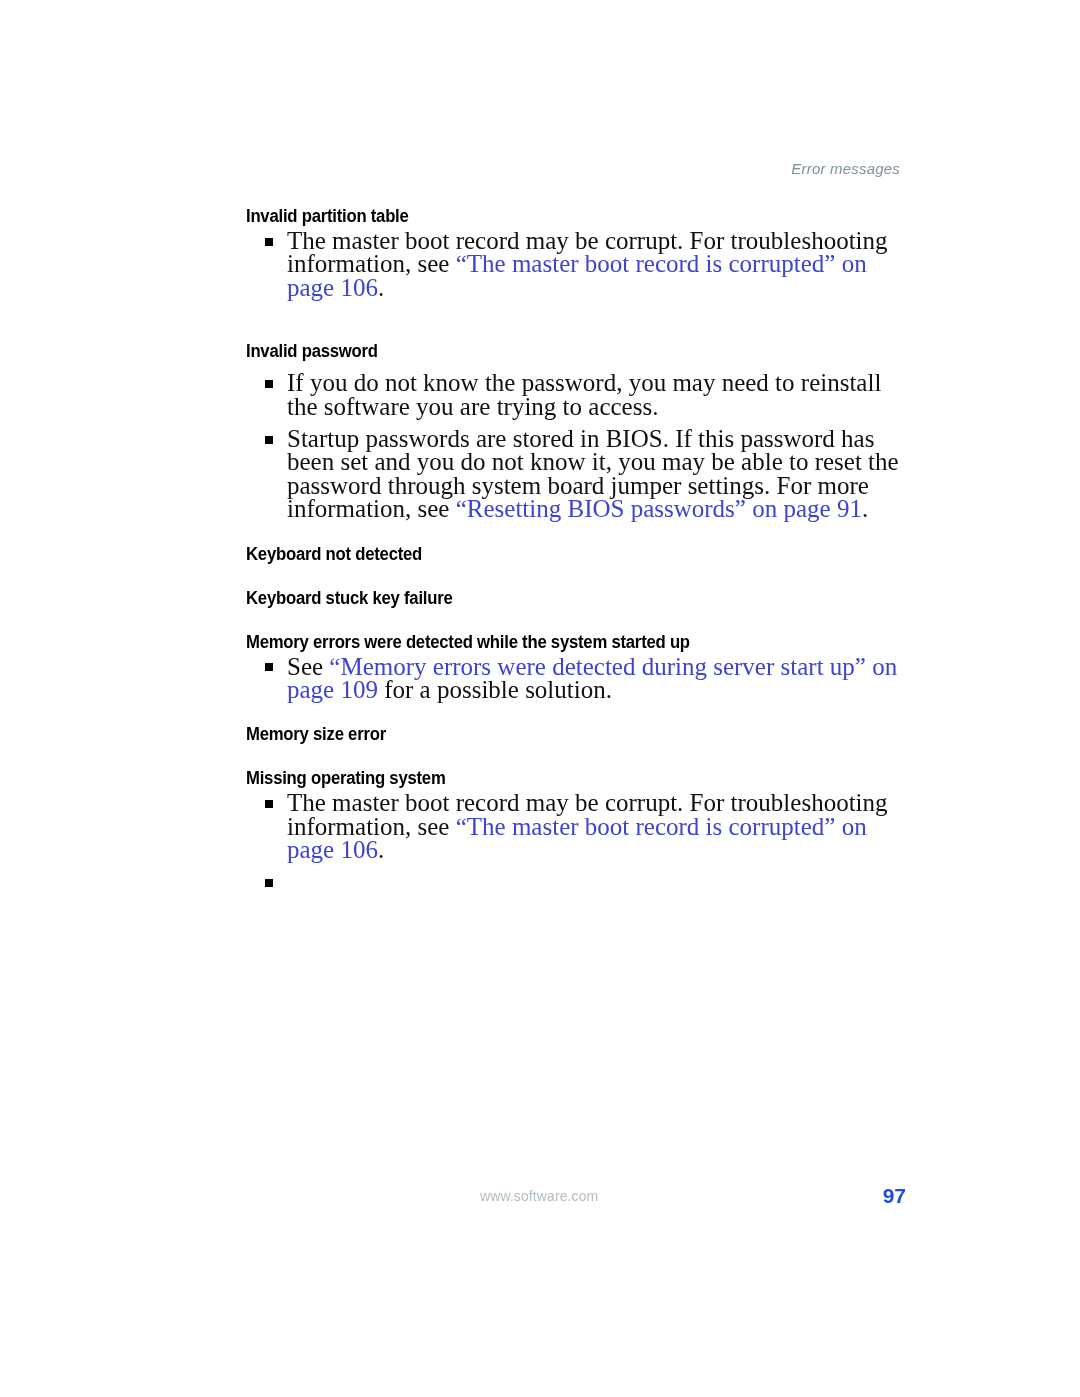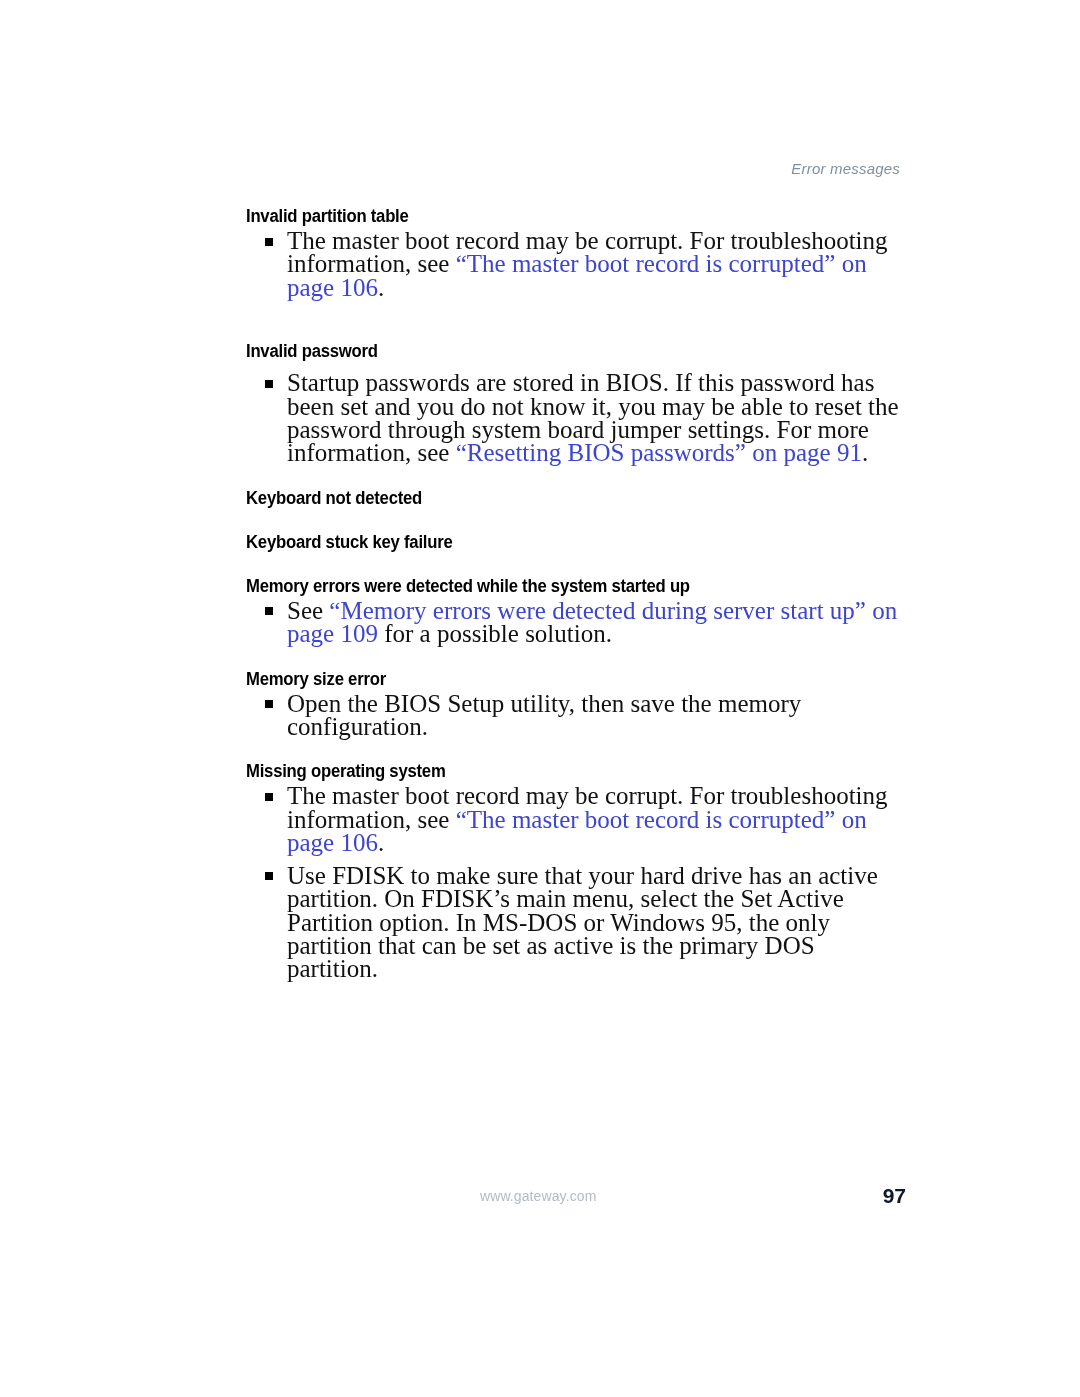--- a/index.html
+++ b/index.html
@@ -117,41 +117,42 @@
     color: #b2bcc2;
     letter-spacing: 0.1px;
   }
   .footer-page {
     position: absolute;
     right: 0;
     top: -4px;
     font-family: "Liberation Sans", sans-serif;
     font-weight: bold;
     font-size: 21px;
-    color: #0f172a;
+    color: #1d4ed8;
   }
 </style>
 </head>
 <body>
 
 <div class="page">
 
   <div class="running-header">Error messages</div>
 
   <div class="content" id="content-root">
       <div class="section">
         <h2 class="section-heading">Invalid partition table</h2>
         <ul class="bullets">
           <li><span class="marker"></span><span>The master boot record may be corrupt. For troubleshooting information, see </span><span class="link">“The master boot record is corrupted” on page 106</span><span>.</span></li>
         </ul>
       </div>
       <div class="section">
         <h2 class="section-heading">Invalid password</h2>
         <ul class="bullets">
           <li><span class="marker"></span></li>
+          <li><span class="marker"></span><span>If you do not know the password, you may need to reinstall the software you are trying to access.</span></li>
           <li><span class="marker"></span><span>Startup passwords are stored in BIOS. If this password has been set and you do not know it, you may be able to reset the password through system board jumper settings. For more information, see </span><span class="link">“Resetting BIOS passwords” on page 91</span><span>.</span></li>
         </ul>
       </div>
       <div class="section">
         <h2 class="section-heading">Keyboard not detected</h2>
         <ul class="bullets">
         </ul>
       </div>
       <div class="section">
         <h2 class="section-heading">Keyboard stuck key failure</h2>
@@ -159,31 +160,28 @@
         </ul>
       </div>
       <div class="section">
         <h2 class="section-heading">Memory errors were detected while the system started up</h2>
         <ul class="bullets">
           <li><span class="marker"></span><span>See </span><span class="link">“Memory errors were detected during server start up” on page 109</span><span> for a possible solution.</span></li>
         </ul>
       </div>
       <div class="section">
         <h2 class="section-heading">Memory size error</h2>
-        <ul class="bullets">
-          <li><span class="marker"></span><span>Open the BIOS Setup utility, then save the memory configuration.</span></li>
-        </ul>
       </div>
       <div class="section">
         <h2 class="section-heading">Missing operating system</h2>
         <ul class="bullets">
           <li><span class="marker"></span><span>The master boot record may be corrupt. For troubleshooting information, see </span><span class="link">“The master boot record is corrupted” on page 106</span><span>.</span></li>
-          <li><span class="marker"></span><span>Use FDISK to make sure that your hard drive has an active partition. On FDISK’s main menu, select the Set Active Partition option. In MS-DOS or Windows 95, the only partition that can be set as active is the primary DOS partition.</span></li>
+          <li><span class="marker"></span></li>
         </ul>
       </div>
     </div>
 
   <div class="footer">
-    <div class="footer-url">www.gateway.com</div>
+    <div class="footer-url">www.software.com</div>
     <div class="footer-page">97</div>
   </div>
 
 </div>
 
 </body></html>

